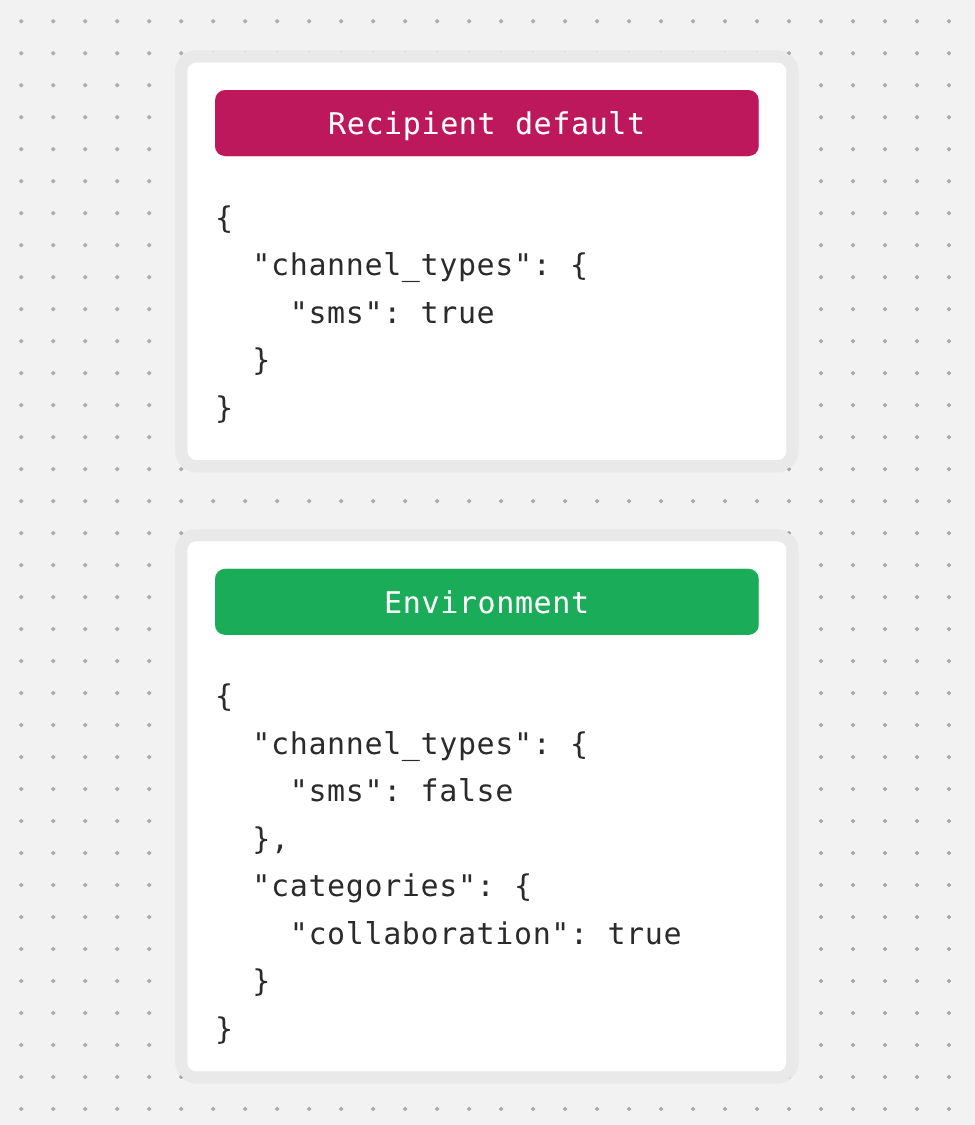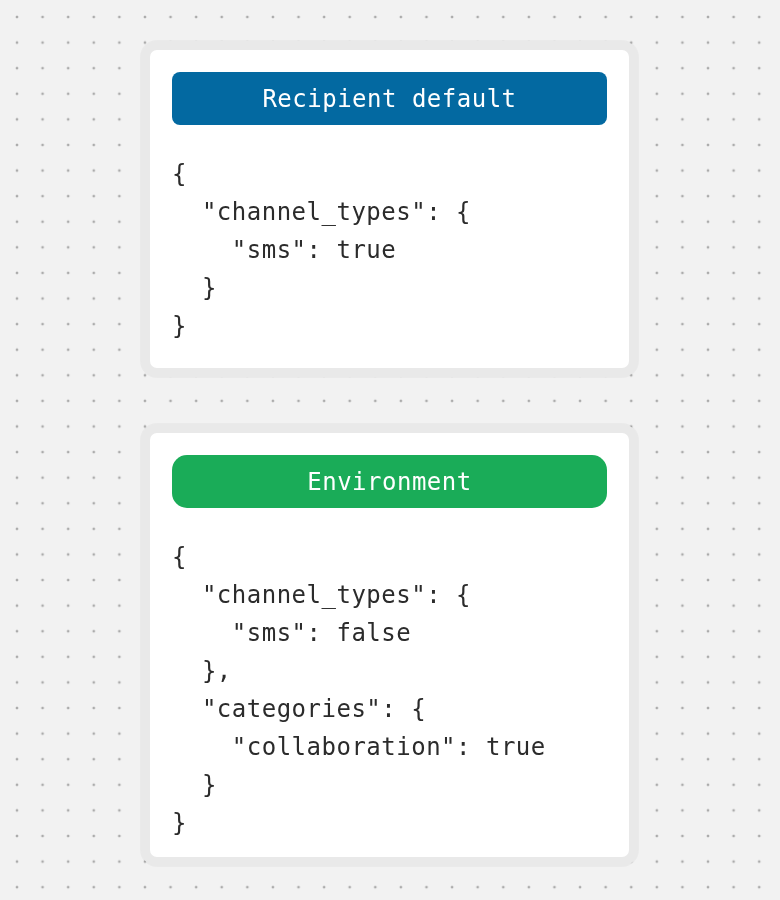--- a/index.html
+++ b/index.html
@@ -58,32 +58,32 @@
     white-space: pre;
     height: 38px;
   }
 </style>
 </head>
 <body>
 
 <div class="canvas">
 
   <section class="card card-recipient">
-    <div class="badge" style="background: #0369a1;">Recipient default</div>
+    <div class="badge" style="background: #be185d;">Recipient default</div>
     <div class="code">
       <div class="code-line">{</div>
       <div class="code-line">  "channel_types": {</div>
       <div class="code-line">    "sms": true</div>
       <div class="code-line">  }</div>
       <div class="code-line">}</div>
     </div>
   </section>
 
   <section class="card card-environment">
-    <div class="badge" style="background: rgb(26, 172, 88); border-radius: 15px;">Environment</div>
+    <div class="badge" style="background: rgb(26, 172, 88);">Environment</div>
     <div class="code">
       <div class="code-line">{</div>
       <div class="code-line">  "channel_types": {</div>
       <div class="code-line">    "sms": false</div>
       <div class="code-line">  },</div>
       <div class="code-line">  "categories": {</div>
       <div class="code-line">    "collaboration": true</div>
       <div class="code-line">  }</div>
       <div class="code-line">}</div>
     </div>

